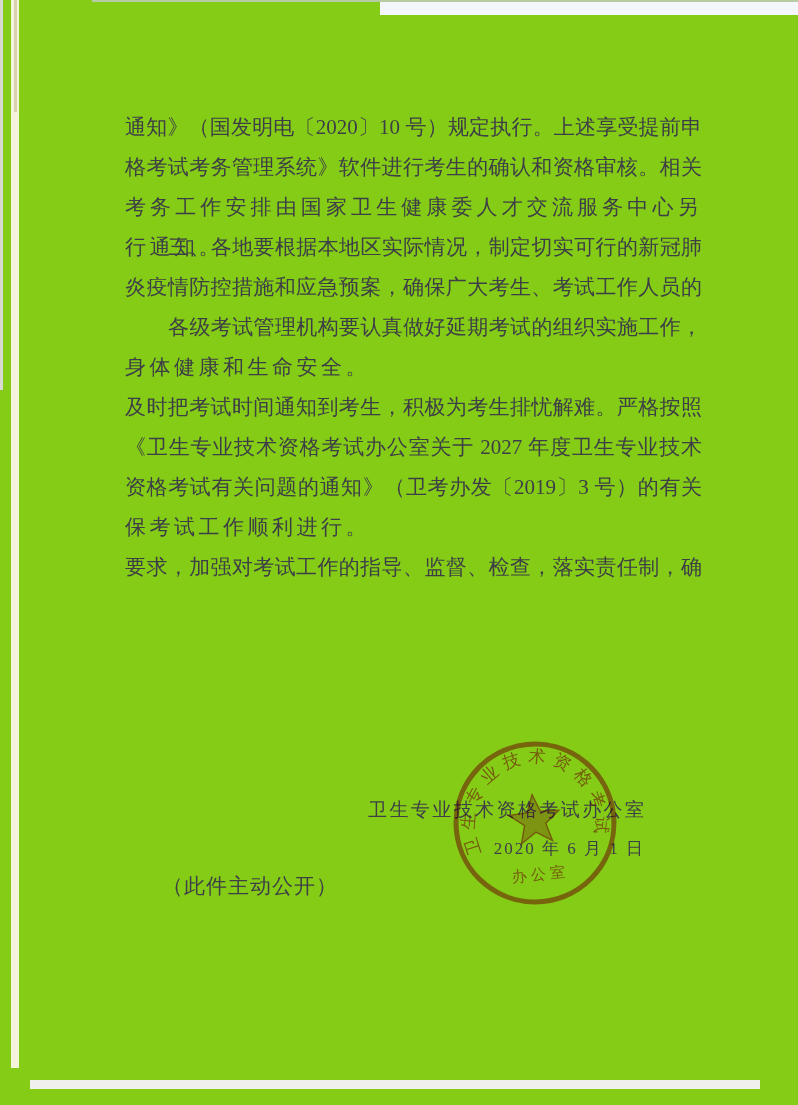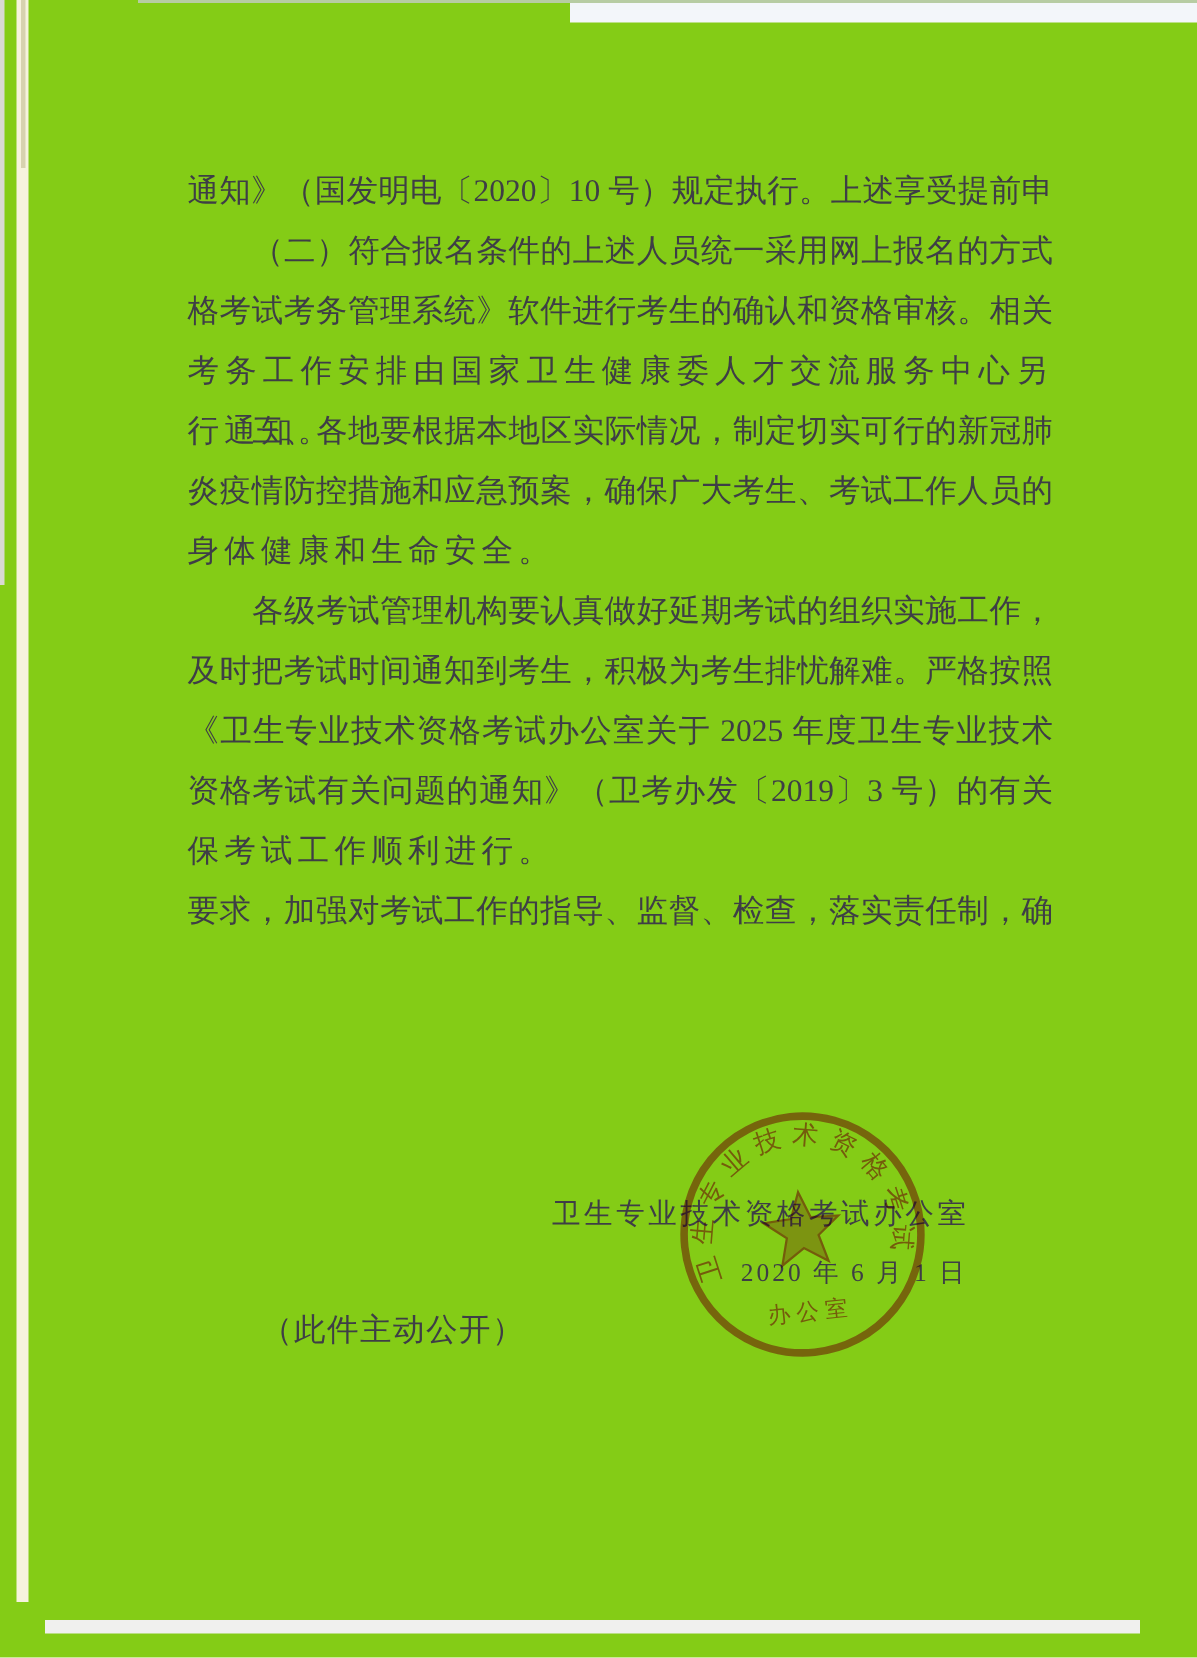--- a/index.html
+++ b/index.html
@@ -59,21 +59,21 @@
     left: 425px; top: 830px;
     width: 220px; height: 38px;
     line-height: 38px;
     font-size: 17px;
     color: #3e3e46;
     text-align: right;
     letter-spacing: 2px;
   }
   .disclosure {
     position: absolute;
-    left: 174px; top: 866px;
+    left: 162px; top: 866px;
     height: 40px; line-height: 40px;
     font-size: 21px;
     letter-spacing: 1px;
     color: #3e3e46;
   }
 
   
   .seal {
     position: absolute;
     left: 450px; top: 738px;
@@ -104,29 +104,28 @@
 
   <div class="artifact artifact-top-line"></div>
   <div class="artifact artifact-top-right-band"></div>
   <div class="artifact artifact-left-strip"></div>
   <div class="artifact artifact-left-edge"></div>
   <div class="artifact artifact-left-olive"></div>
   <div class="artifact artifact-bottom-smudge"></div>
 
   <div class="doc-body">
       <div class="line">通知》（国发明电〔2020〕10 号）规定执行。上述享受提前申</div>
-      <div class="line indent">（二）符合报名条件的上述人员统一采用网上报名的方式</div>
       <div class="line">格考试考务管理系统》软件进行考生的确认和资格审核。相关</div>
       <div class="line last">考务工作安排由国家卫生健康委人才交流服务中心另行通知。</div>
       <div class="line indent">三、各地要根据本地区实际情况，制定切实可行的新冠肺</div>
       <div class="line">炎疫情防控措施和应急预案，确保广大考生、考试工作人员的</div>
+      <div class="line indent">各级考试管理机构要认真做好延期考试的组织实施工作，</div>
       <div class="line last">身体健康和生命安全。</div>
-      <div class="line indent">各级考试管理机构要认真做好延期考试的组织实施工作，</div>
       <div class="line">及时把考试时间通知到考生，积极为考生排忧解难。严格按照</div>
-      <div class="line">《卫生专业技术资格考试办公室关于 2025 年度卫生专业技术</div>
+      <div class="line">《卫生专业技术资格考试办公室关于 2027 年度卫生专业技术</div>
       <div class="line">资格考试有关问题的通知》（卫考办发〔2019〕3 号）的有关</div>
       <div class="line last">保考试工作顺利进行。</div>
       <div class="line">要求，加强对考试工作的指导、监督、检查，落实责任制，确</div>
     </div>
 
   <div class="sign-office">卫生专业技术资格考试办公室</div>
   <div class="sign-date">2020 年 6 月 1 日</div>
   <div class="disclosure">（此件主动公开）</div>
 
   <div class="seal">

